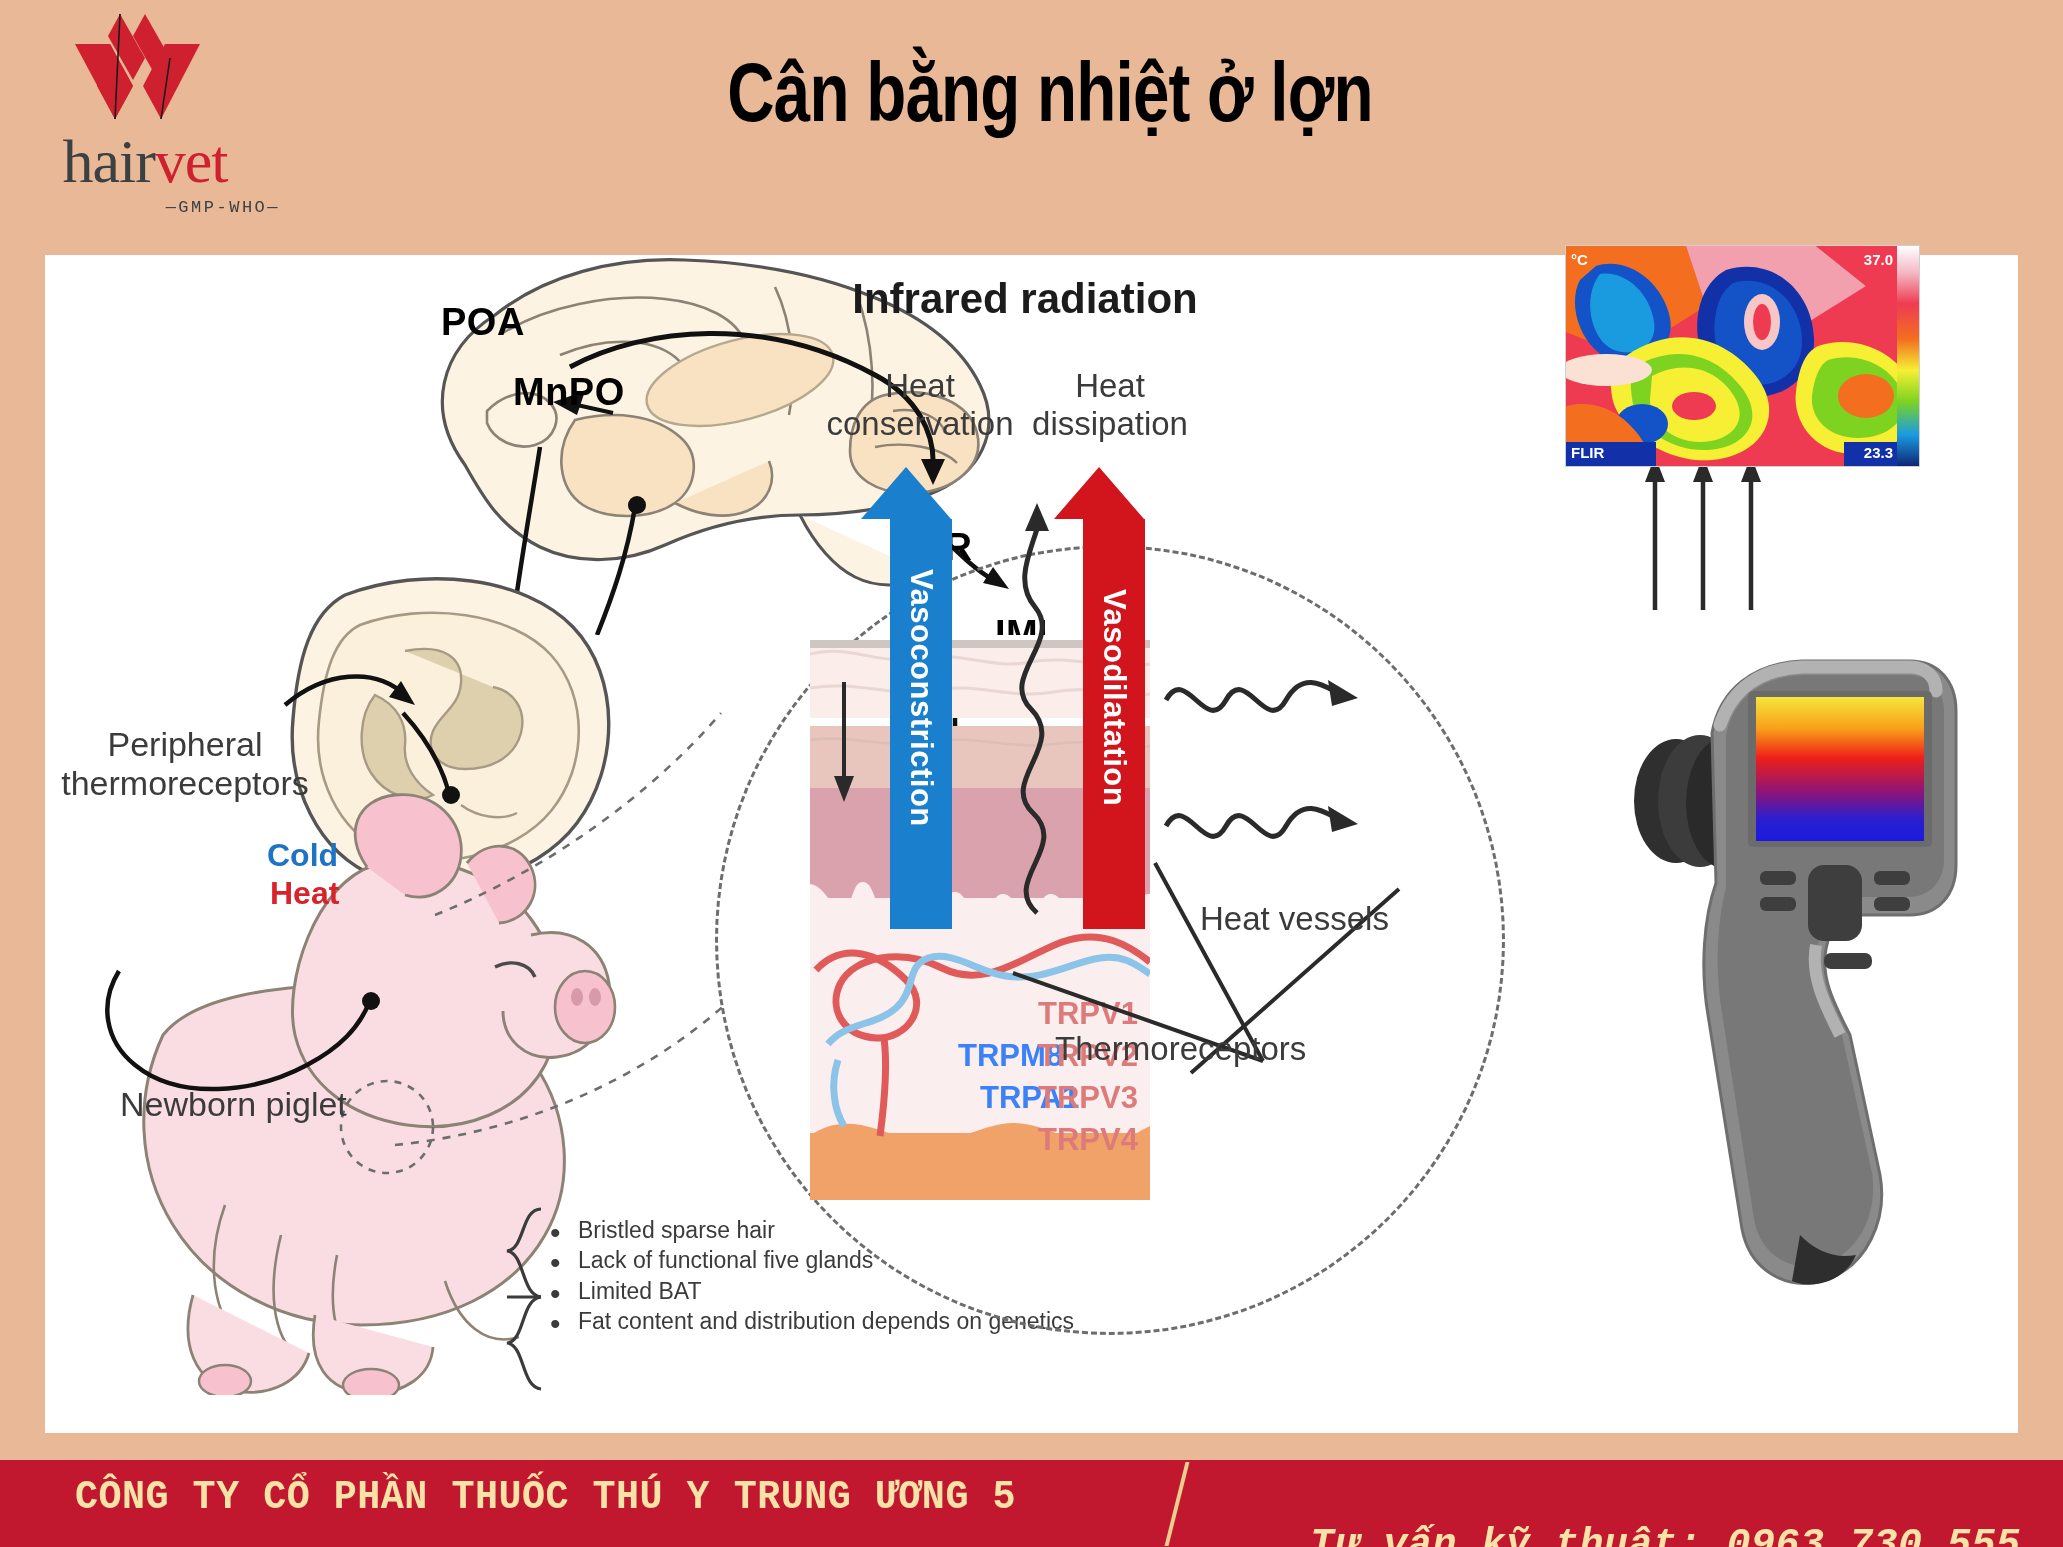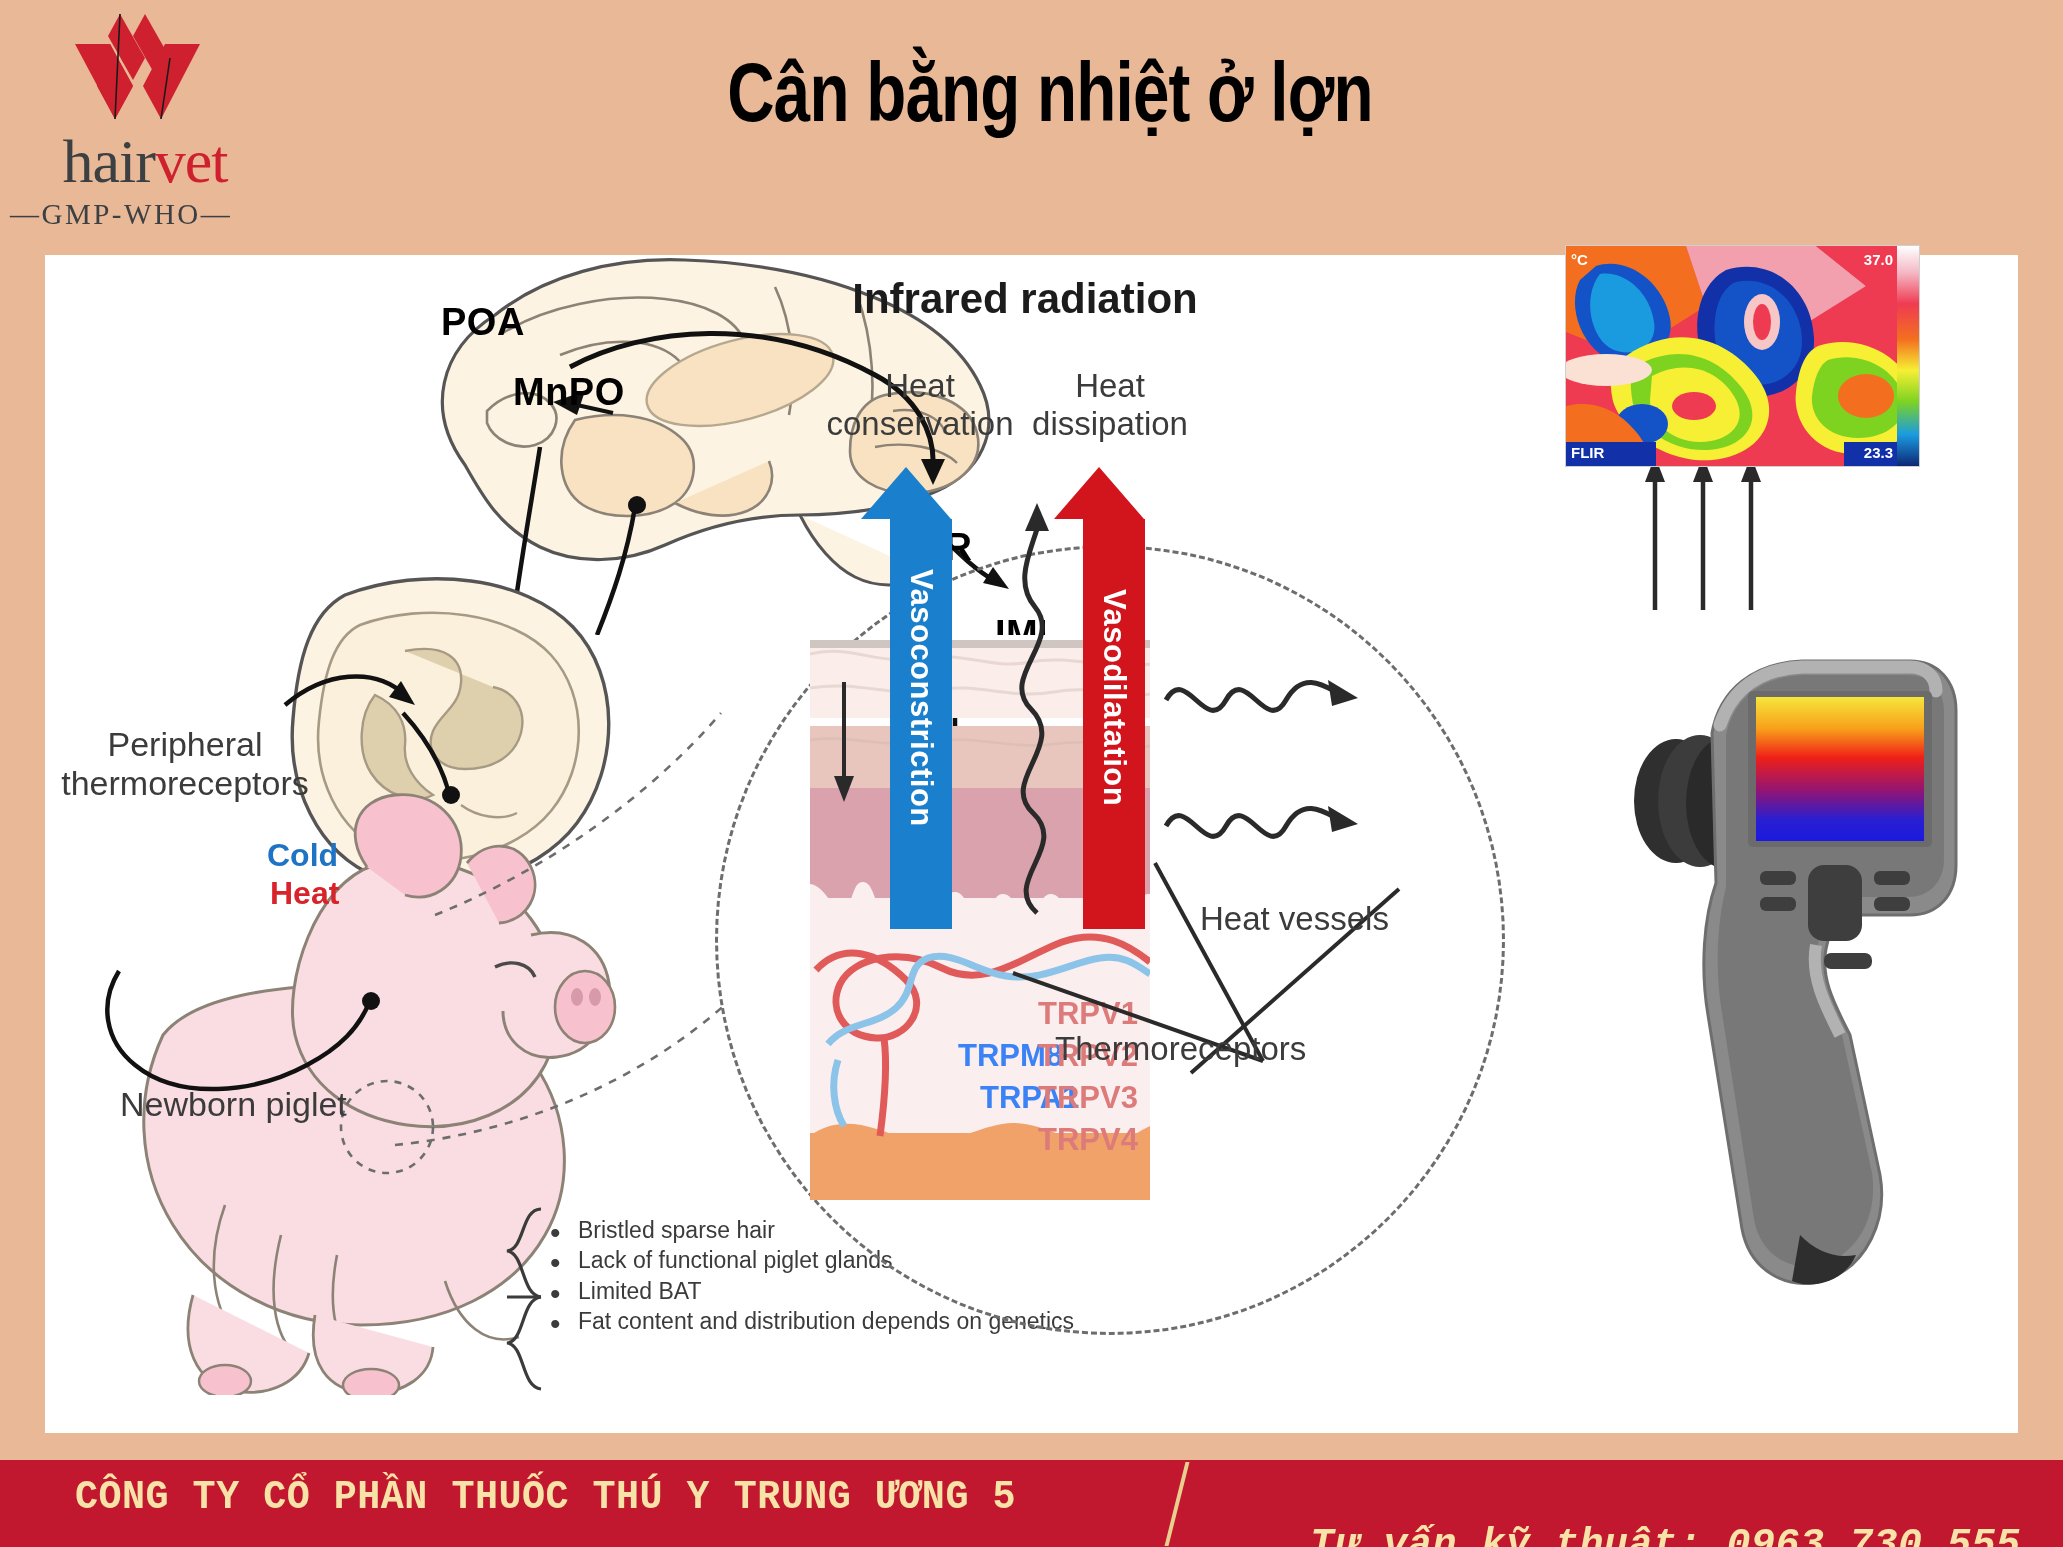--- a/index.html
+++ b/index.html
@@ -19,23 +19,23 @@
   #logo-word {
     position:absolute; left:0; top:122px; width:270px;
     text-align:center;
     font-family:"Liberation Serif", serif;
     font-size:62px; letter-spacing:-1px; line-height:1;
   }
   #logo-word .w1 { color:#3c4043; }
   #logo-word .w2 { color:#cf2030; }
   #logo-sub {
     position:absolute; left:0; top:190px; width:270px;
-    text-align:left;
-    font-family:Liberation Serif, serif;
-    font-size:29px; letter-spacing:2.5px; color:#3c4043;
+    text-align:right;
+    font-family:Liberation Mono, monospace;
+    font-size:17px; letter-spacing:2.5px; color:#3c4043;
     white-space:nowrap;
   }
 
   #page-title {
     position:absolute; left:300px; top:44px; width:1500px;
     text-align:center;
     font-family:"Liberation Sans", sans-serif;
     font-weight:bold;
     font-size:84px;
     color:#000;
@@ -299,21 +299,21 @@
     <path d="M60,330 C170,286 276,210 346,128" fill="none" stroke="#6d6d6d" stroke-width="2.6" stroke-dasharray="8 8"></path>
   </svg>
 
   <svg style="position:absolute;left:450px;top:950px;width:60px;height:190px;">
     <path d="M46,4 C26,4 30,44 12,46 C30,48 26,90 46,92 M46,92 C26,94 30,136 12,138 C30,140 26,182 46,184" fill="none" stroke="#3b3b3b" stroke-width="3.2"></path>
     <path d="M12,92 L46,92" stroke="#3b3b3b" stroke-width="3.2"></path>
   </svg>
   <div id="bullets">
     <ul>
       <li>Bristled sparse hair</li>
-      <li>Lack of functional piglet glands</li>
+      <li>Lack of functional five glands</li>
       <li>Limited BAT</li>
       <li>Fat content and distribution depends on genetics</li>
     </ul>
   </div>
 
   <div id="infrared-title">Infrared radiation</div>
   <div class="heat-cap" id="hc-cap">
     <div>Heat</div>
     <div>conservation</div>
   </div>

